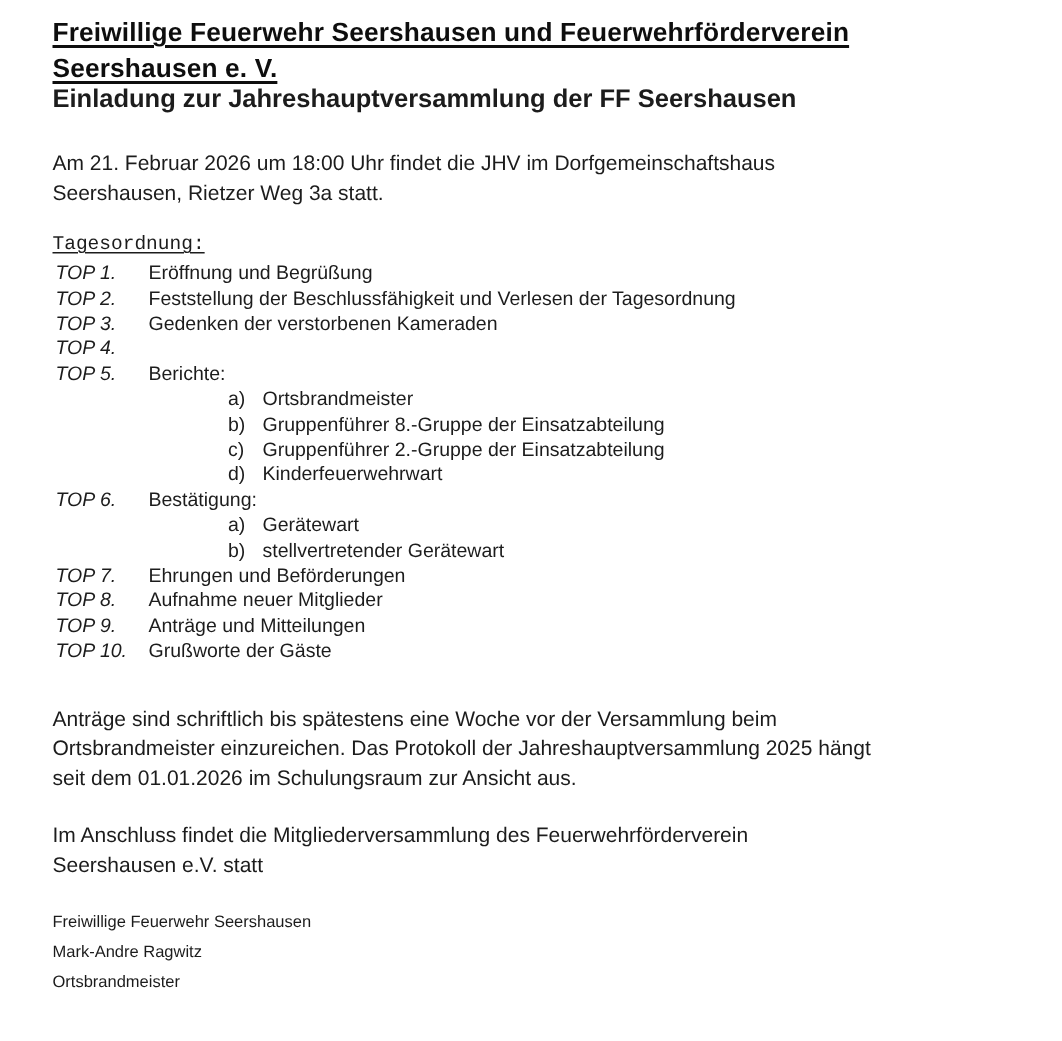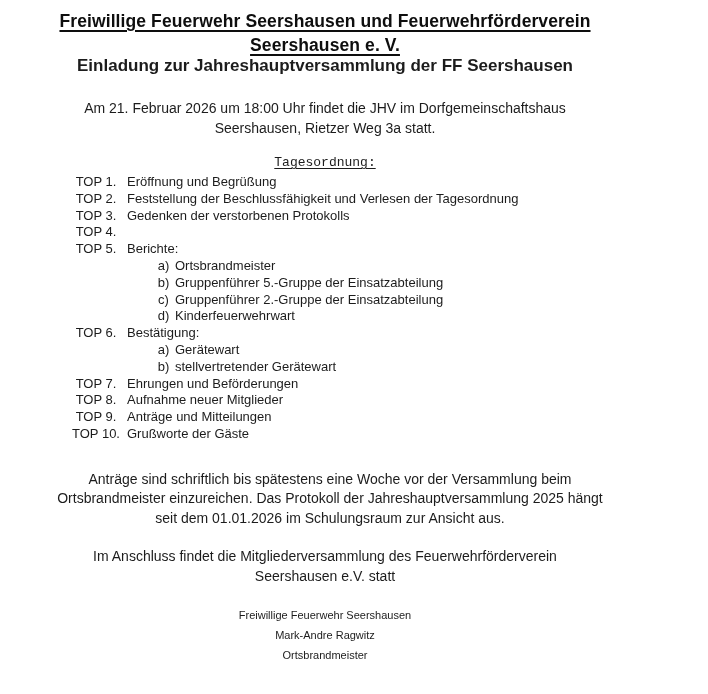--- a/index.html
+++ b/index.html
@@ -10,21 +10,20 @@
   .doc {
     position: relative;
     width: 645px;
     height: 694px;
     box-sizing: border-box;
     background: #ffffff;
     color: #1c1c1c;
     font-family: "Liberation Sans", "DejaVu Sans", sans-serif;
     padding: 9px 30px 0 35px;
     overflow: hidden;
-    text-align: center;
   }
   .pre { white-space: pre-line; }
 
   .doc-title {
     font-size: 17.5px;
     font-weight: bold;
     line-height: 24px;
     color: #0e0e0e;
     text-decoration: underline;
     text-decoration-thickness: 2px;
@@ -52,29 +51,30 @@
     font-family: Liberation Mono, monospace;
   }
   .agenda { margin-top: 3px; }
   .agenda-row {
     display: flex;
     font-size: 13px;
     line-height: 16.8px;
   }
   .agenda-row .top-label {
     flex: none;
-    margin-left: 30px;
+    margin-left: 2px;
     width: 62px;
+    font-style: italic;
   }
   .agenda-row.sub .sub-label {
     flex: none;
     margin-left: 117px;
     width: 23px;
   }
-  .antraege { margin-top: 27px; margin-left: 10px; }
+  .antraege { margin-top: 27px; }
   .anschluss { margin-top: 19px; }
 
   .signature {
     margin-top: 19px;
     font-size: 11px;
     line-height: 20px;
   }
 </style>
 </head>
 <body>
@@ -98,38 +98,38 @@
       <span class="top-text">Eröffnung und Begrüßung</span>
     </div>
 
     <div class="agenda-row">
       <span class="top-label">TOP 2.</span>
       <span class="top-text">Feststellung der Beschlussfähigkeit und Verlesen der Tagesordnung</span>
     </div>
 
     <div class="agenda-row">
       <span class="top-label">TOP 3.</span>
-      <span class="top-text">Gedenken der verstorbenen Protokolls</span>
+      <span class="top-text">Gedenken der verstorbenen Kameraden</span>
     </div>
 
     <div class="agenda-row">
       <span class="top-label">TOP 4.</span>
     </div>
 
     <div class="agenda-row">
       <span class="top-label">TOP 5.</span>
       <span class="top-text">Berichte:</span>
     </div>
     <div class="agenda-row sub">
       <span class="sub-label">a)</span>
       <span class="sub-text">Ortsbrandmeister</span>
     </div>
     <div class="agenda-row sub">
       <span class="sub-label">b)</span>
-      <span class="sub-text">Gruppenführer 5.-Gruppe der Einsatzabteilung</span>
+      <span class="sub-text">Gruppenführer 8.-Gruppe der Einsatzabteilung</span>
     </div>
     <div class="agenda-row sub">
       <span class="sub-label">c)</span>
       <span class="sub-text">Gruppenführer 2.-Gruppe der Einsatzabteilung</span>
     </div>
     <div class="agenda-row sub">
       <span class="sub-label">d)</span>
       <span class="sub-text">Kinderfeuerwehrwart</span>
     </div>
 

